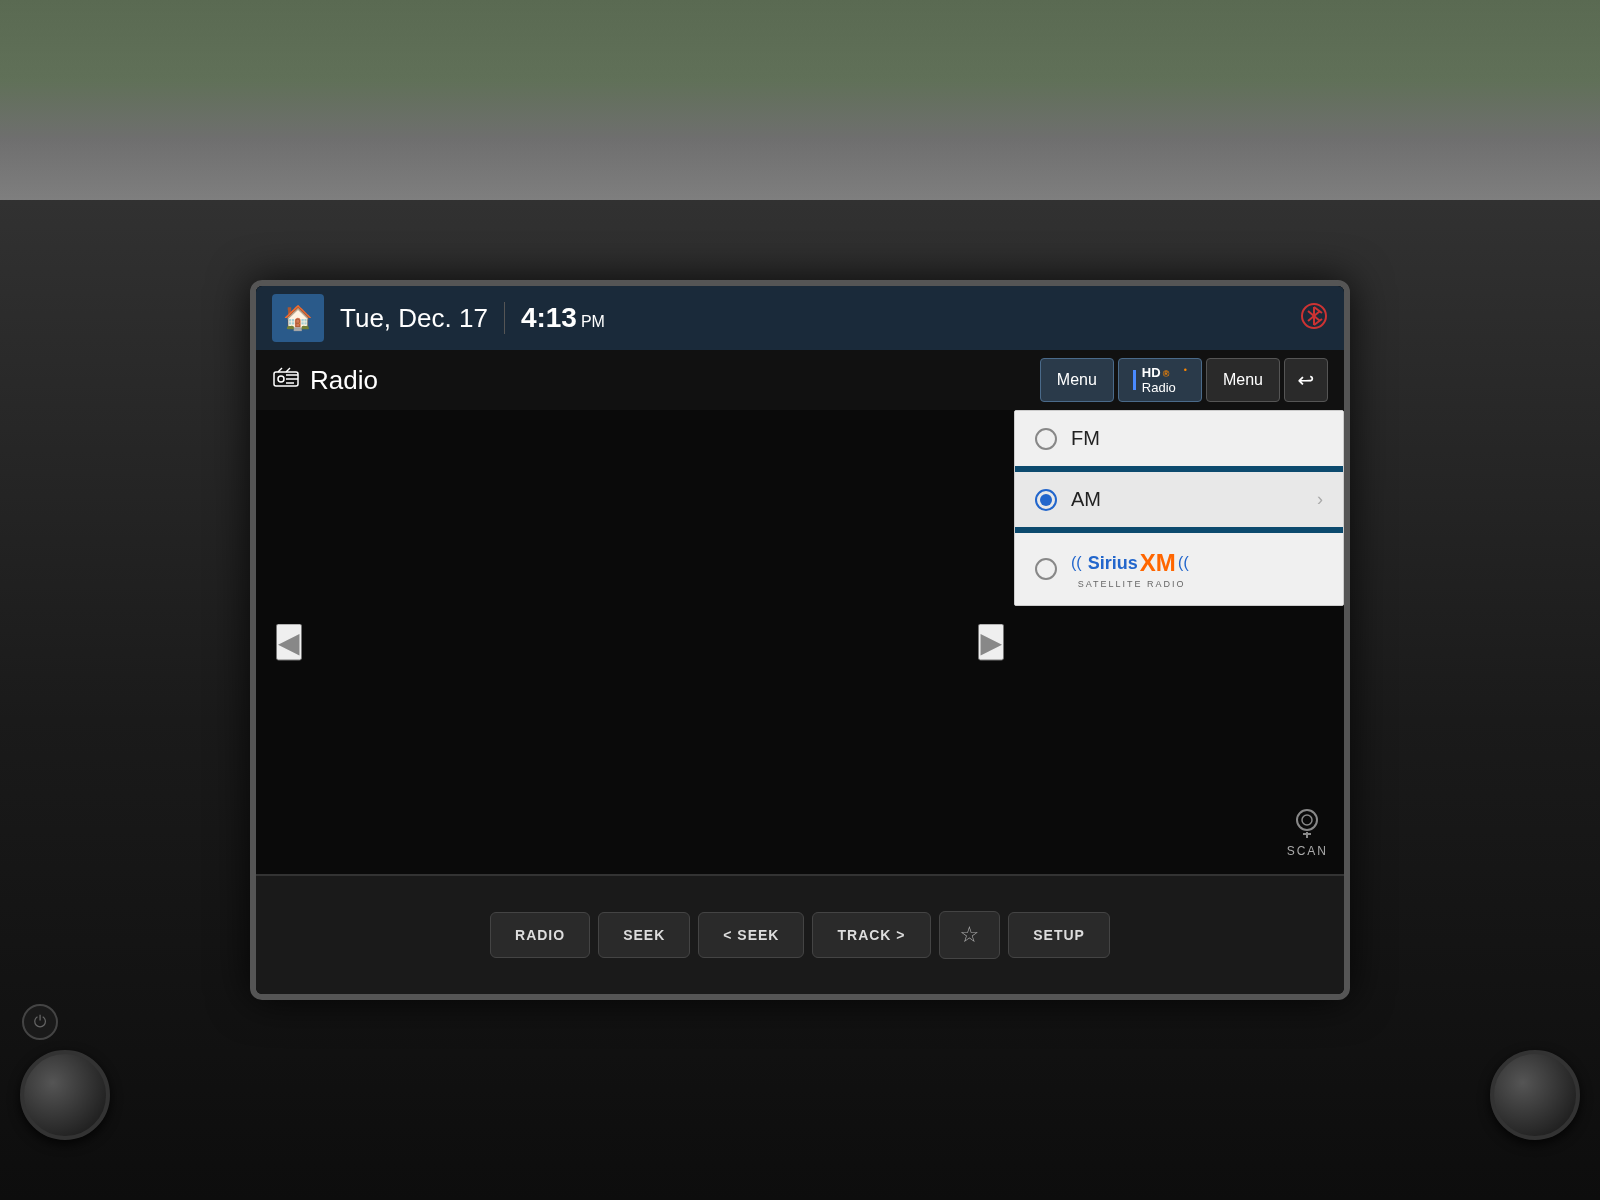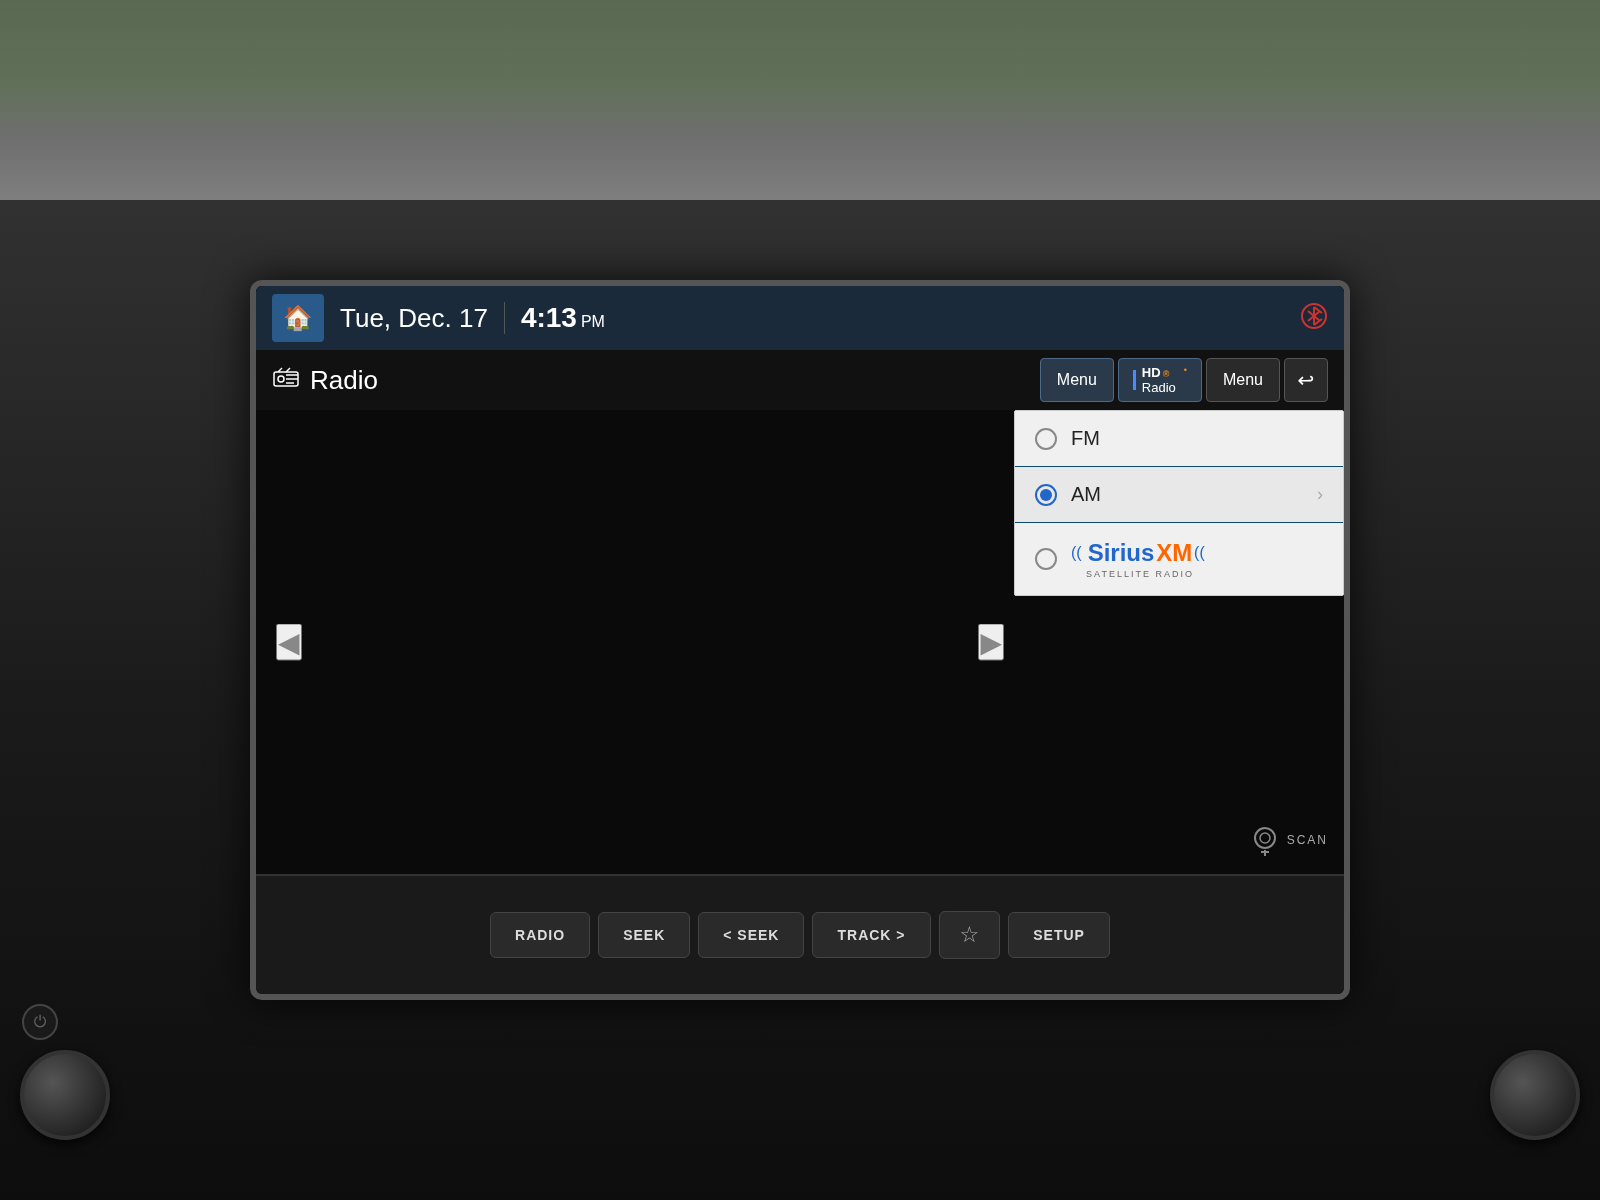--- a/index.html
+++ b/index.html
@@ -261,21 +261,21 @@
       background: #e8e8e8;
       border: 1px solid #ccc;
       border-radius: 2px;
       z-index: 20;
     }
 
     .band-option {
       display: flex;
       align-items: center;
       padding: 16px 20px;
-      border-bottom: 1px solid #0c4a6e;
+      border-bottom: 6px solid #0c4a6e;
       background: #f0f0f0;
       cursor: pointer;
       gap: 14px;
     }
 
     .band-option:last-child {
       border-bottom: none;
     }
 
     .radio-circle {
@@ -305,21 +305,21 @@
       font-weight: 500;
     }
 
     .sirius-logo {
       display: flex;
       align-items: center;
       gap: 2px;
     }
 
     .sirius-text {
-      font-size: 24px;
+      font-size: 18px;
       font-weight: bold;
       color: #2266cc;
     }
 
     .sirius-xm {
       font-size: 24px;
       font-weight: bold;
       color: #ff6600;
     }
 
@@ -342,21 +342,21 @@
       flex-direction: column;
       align-items: center;
     }
 
     
     .scan-btn {
       position: absolute;
       bottom: 16px;
       right: 16px;
       display: flex;
-      flex-direction: row;
+      flex-direction: column;
       align-items: center;
       cursor: pointer;
       gap: 4px;
     }
 
     .scan-label {
       color: #aaa;
       font-size: 12px;
       letter-spacing: 2px;
     }

